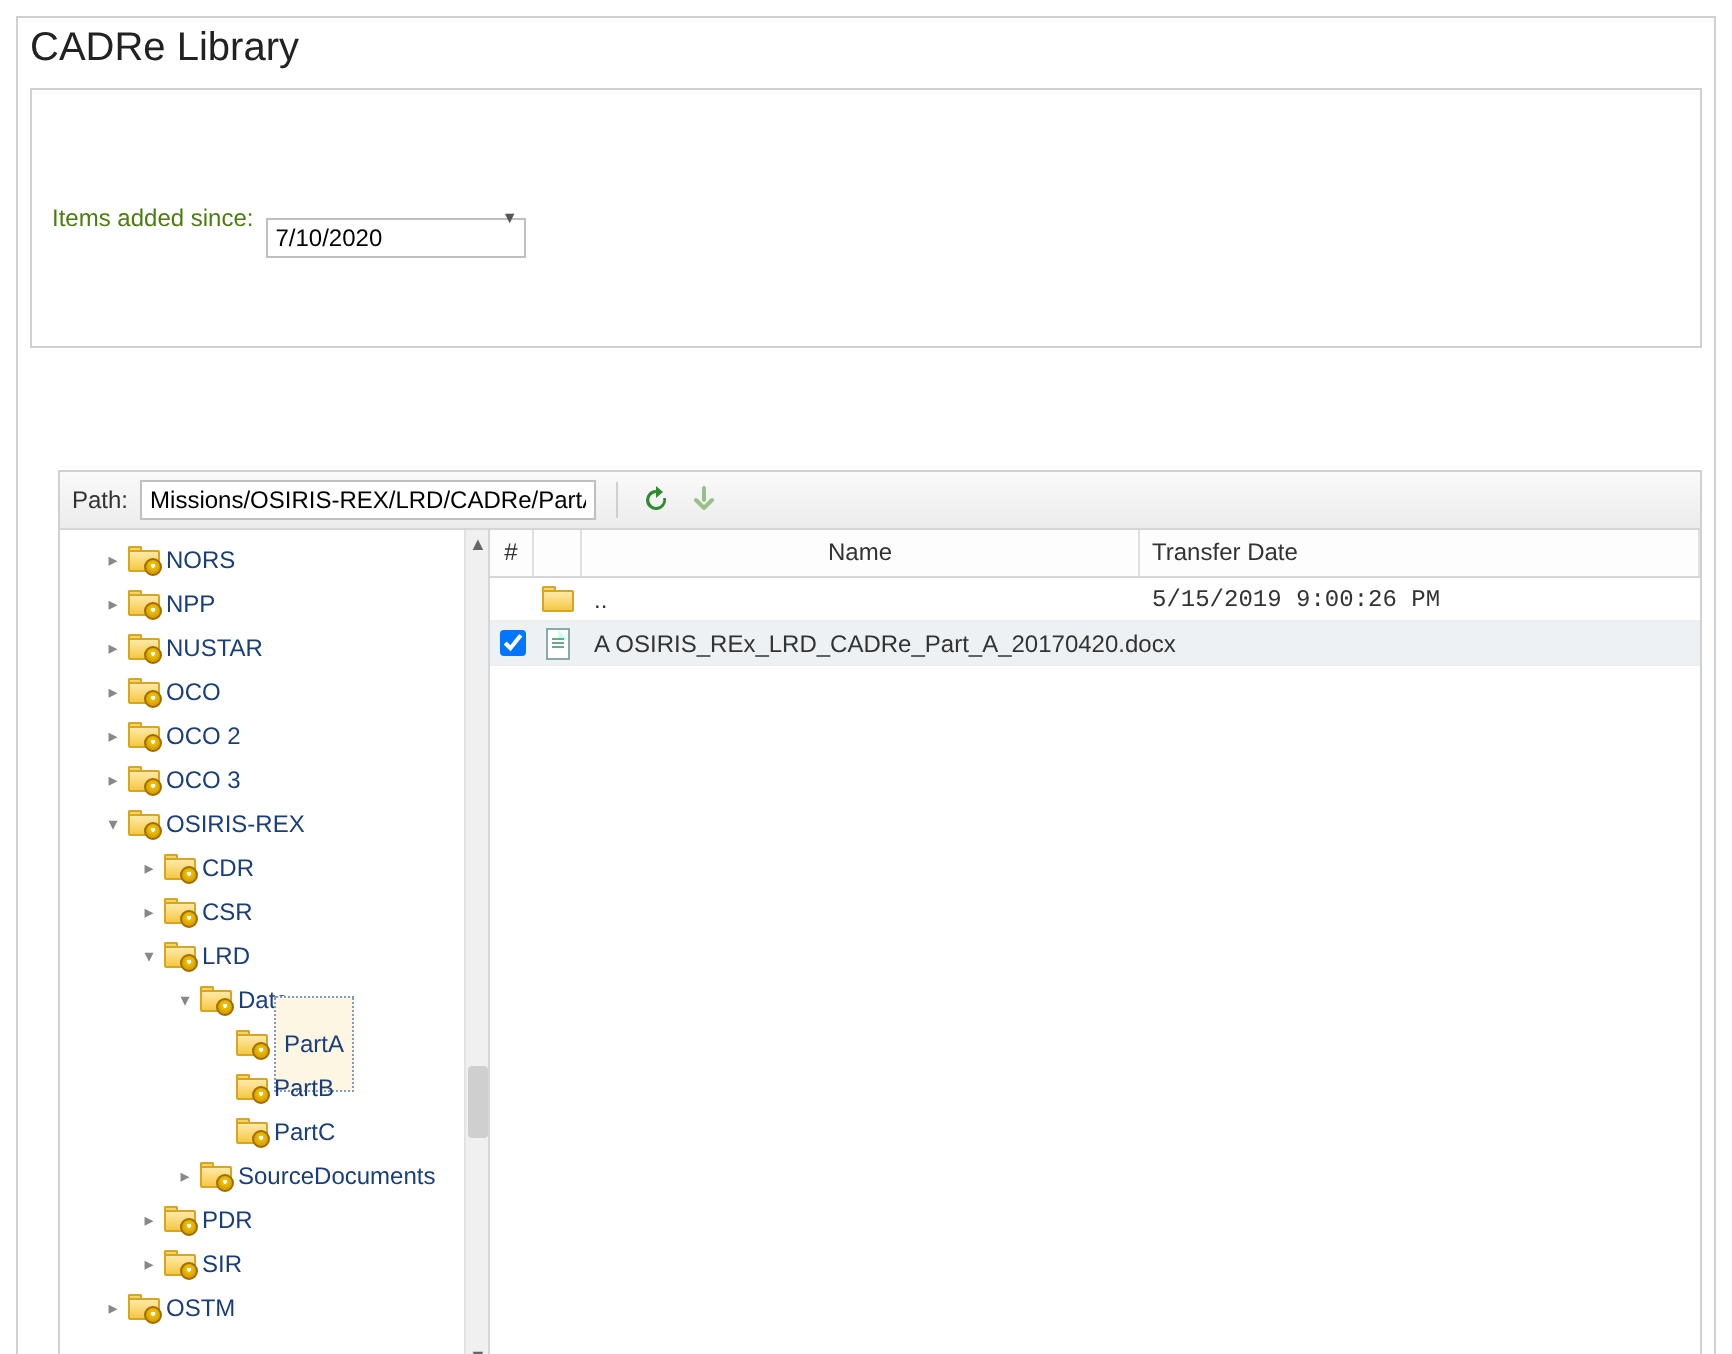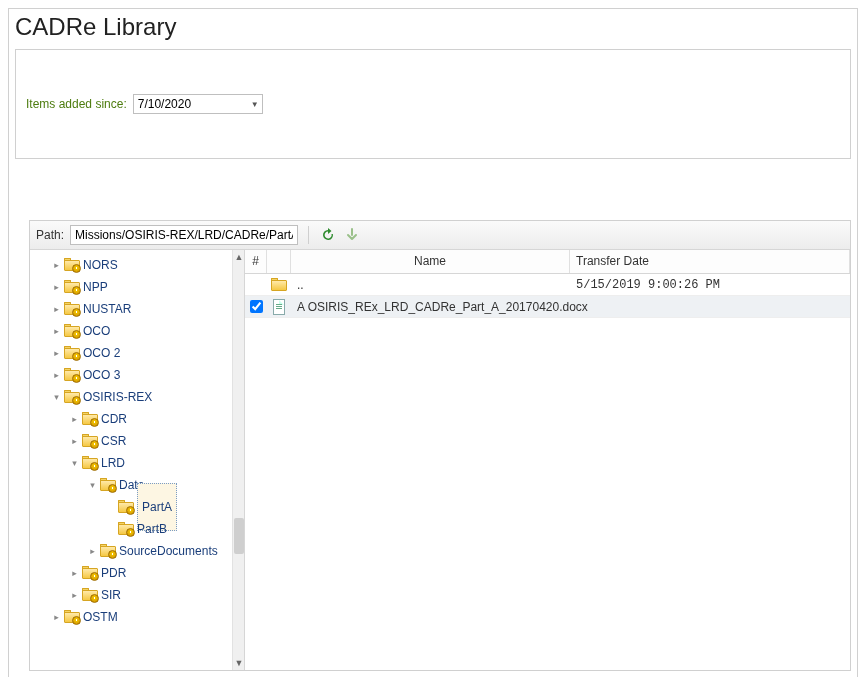--- a/index.html
+++ b/index.html
@@ -9,39 +9,40 @@
     font-family: Tahoma, Arial, sans-serif;
     font-size: 12px;
     background: #fff;
     color: #333;
   }
   .outer {
     width: 850px;
     border: 1px solid #d0d0d0;
   }
   .title {
-    font-size: 24px;
+    font-size: 20px;
     color: #222;
     padding: 4px 6px 8px 6px;
   }
   .filter-panel {
     border: 1px solid #d0d0d0;
     margin: 0 6px 6px 6px;
     padding: 44px 10px 44px 10px;
   }
   .filter-row { display: flex; align-items: center; gap: 6px; }
   .filter-label { color: #4d7c0f; }
   .date-input {
     border: 1px solid #bfbfbf;
     height: 20px;
     width: 130px;
     padding: 0 18px 0 4px;
     font-family: inherit;
     font-size: 12px;
     position: relative;
+    margin-top: 20px;
   }
   .date-wrap { position: relative; }
   .date-caret {
     position: absolute; right: 4px; top: 50%; transform: translateY(-50%);
     font-size: 8px; color: #555; pointer-events: none;
   }
   .spacer { height: 55px; }
 
   .explorer {
     border: 1px solid #d0d0d0;
@@ -314,20 +315,28 @@
               </span>
     <span class="label">PartA</span>
   </div>
             <div class="node indent-4">
     <span class="expander empty"></span>
     <span class="folder-icon locked">
                 <span class="f-tab"></span>
                 <span class="f-back"></span>
               </span>
     <span class="label">PartB</span>
+  </div>
+            <div class="node indent-4">
+    <span class="expander empty"></span>
+    <span class="folder-icon locked">
+                <span class="f-tab"></span>
+                <span class="f-back"></span>
+              </span>
+    <span class="label">PartC</span>
   </div>
             <div class="node indent-3">
     <span class="expander">▸</span>
     <span class="folder-icon locked">
                 <span class="f-tab"></span>
                 <span class="f-back"></span>
               </span>
     <span class="label">SourceDocuments</span>
   </div>
             <div class="node indent-2">

